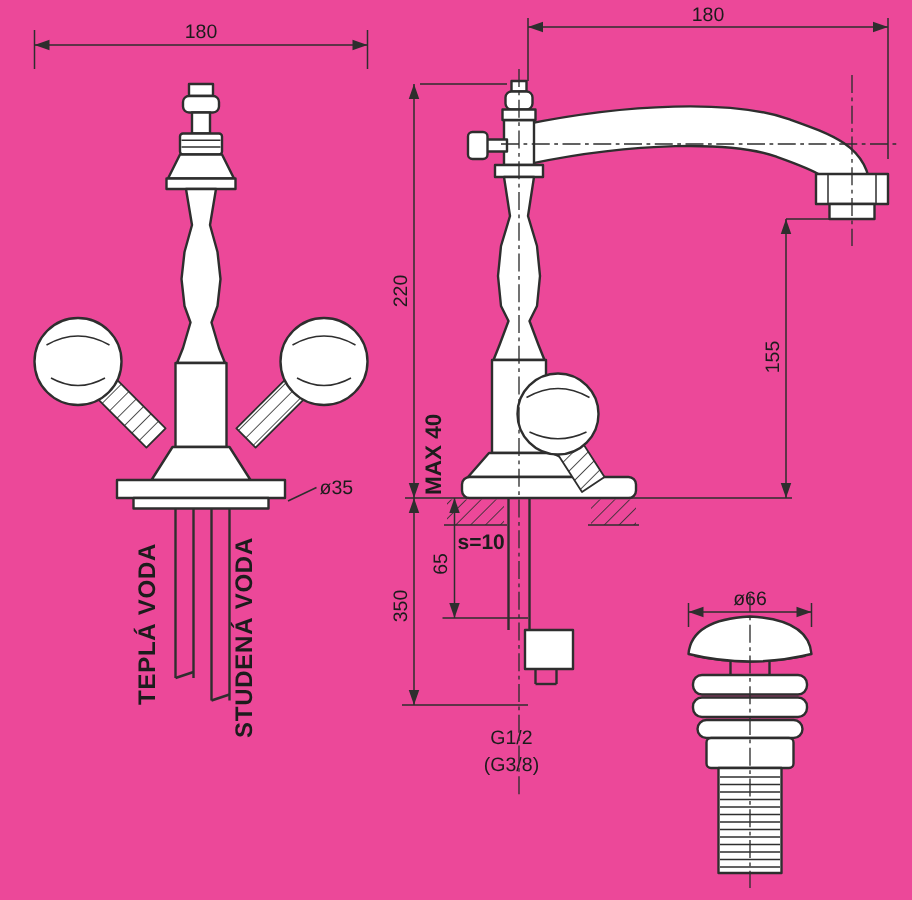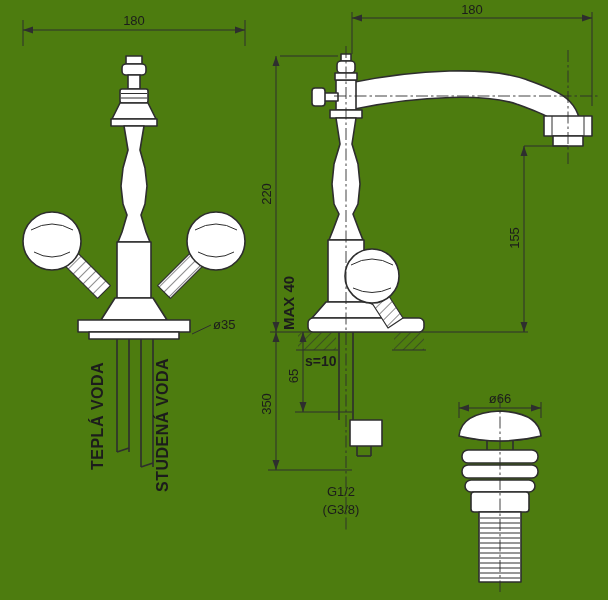--- a/index.html
+++ b/index.html
@@ -1,16 +1,16 @@
 <!DOCTYPE html>
 <html><head>
 <meta charset="utf-8">
 <style>
   html,body{margin:0;padding:0;background:#ffffff;}
-  .canvas{width:608px;height:600px;background:#4d7c0f;position:relative;overflow:hidden;}
+  .canvas{width:608px;height:600px;background:#ec4899;position:relative;overflow:hidden;}
   svg{display:block;}
   .obj{fill:#ffffff;stroke:#2e2e2e;stroke-width:1.6;stroke-linejoin:round;}
   .ln{stroke:#2e2e2e;stroke-width:1.6;fill:none;stroke-linejoin:round;}
   .thin{stroke:#2e2e2e;stroke-width:1;fill:none;}
   .arr{fill:#2e2e2e;stroke:none;}
   .cl{stroke:#2e2e2e;stroke-width:0.9;fill:none;stroke-dasharray:12 3 2.5 3;}
   .hatchfill{fill:url(#hatch);stroke:#2e2e2e;stroke-width:1.2;stroke-linejoin:round;}
   .hatchonly{fill:url(#hatch);stroke:none;}
   .whiteunder{fill:#ffffff;stroke:none;}
   .spout-outer{stroke:#2e2e2e;stroke-width:28;fill:none;}

